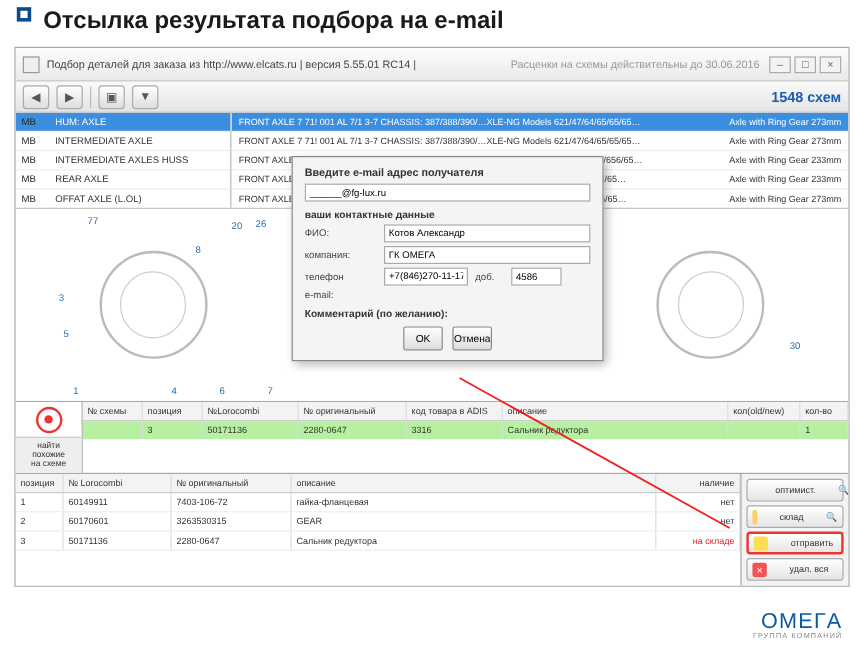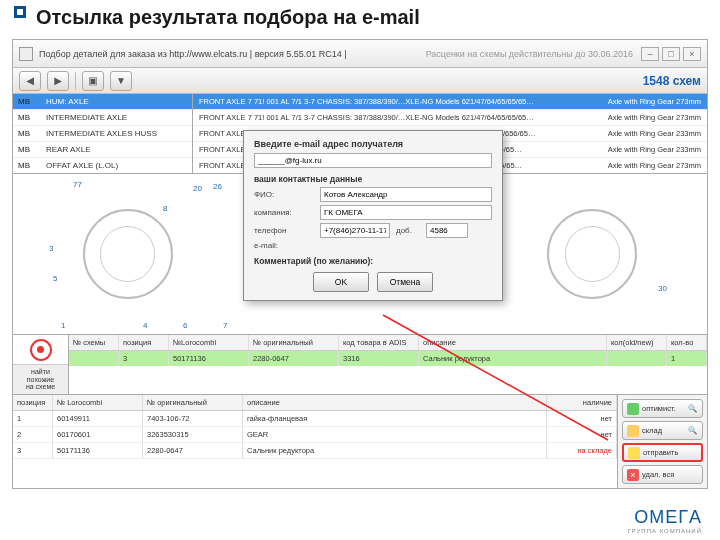--- a/index.html
+++ b/index.html
@@ -44,34 +44,34 @@
   .mg-row{display:flex;background:#b6f0a0}
   .c1{width:50px}.c2{width:50px}.c3{width:80px}.c4{width:90px}.c5{width:80px}.c6{flex:1}.c7{width:60px}.c8{width:40px}
   .bottom{display:flex;height:95px;border-top:1px solid #aaa}
   .bot-grid{flex:1;background:#fff}
   .bg-head{display:flex;background:#f3f3f3;border-bottom:1px solid #ccc}
   .bg-head div,.bg-row div{padding:3px 4px;font-size:7.5px;border-right:1px solid #ddd;overflow:hidden;white-space:nowrap}
   .bg-row{display:flex;border-bottom:1px solid #eee}
   .b1{width:40px}.b2{width:90px}.b3{width:100px}.b4{flex:1}.b5{width:70px;text-align:right}
   .red{color:#d22}
   .bot-btns{width:90px;border-left:1px solid #aaa;background:#f3f3f3;display:flex;flex-direction:column;padding:4px;gap:3px}
-  .act-btn{height:19px;border:1px solid #aaa;border-radius:3px;background:linear-gradient(#fff,#e5e5e5);display:flex;align-items:center;gap:3px;padding:0 4px;font-size:7.5px}
+  .act-btn{height:19px;border:1px solid #aaa;border-radius:3px;background:linear-gradient(#fff,#e5e5e5);display:flex;align-items:center;gap:19px;padding:0 4px;font-size:7.5px}
   .act-btn.hl{border:2px solid #e33}
   .act-btn .i{width:12px;height:12px;border-radius:2px}
   
   .modal{position:absolute;left:230px;top:90px;width:260px;background:#f4f4f4;border:1px solid #888;box-shadow:3px 3px 8px rgba(0,0,0,.3);padding:8px 10px}
   .modal h4{font-size:9px;font-weight:bold;margin-bottom:4px}
   .modal .fld{display:flex;align-items:center;margin:3px 0;gap:6px}
   .modal .fld label{width:60px;font-size:8px;color:#444}
   .modal .fld input{flex:1;height:15px;border:1px solid #aaa;font-size:8px;padding:0 3px;background:#fff}
   .modal .fld.two input{flex:none;width:70px}
   .modal .sec{font-size:8.5px;font-weight:bold;margin:6px 0 2px}
   .modal textarea{width:100%;height:28px;border:1px solid #aaa;font-size:8px;padding:2px;resize:none}
   .modal .btns{display:flex;justify-content:center;gap:8px;margin-top:6px}
-  .modal .btns button{width:56px;height:20px;border:1px solid #888;background:linear-gradient(#fff,#ddd);font-size:8.5px;border-radius:2px}
+  .modal .btns button{width:33px;height:20px;border:1px solid #888;background:linear-gradient(#fff,#ddd);font-size:8.5px;border-radius:2px}
   .logo{position:absolute;right:18px;bottom:6px;text-align:right}
   .logo .brand{font-size:18px;font-weight:400;color:#0a5aa6;letter-spacing:1px}
   .logo .sub{font-size:6px;color:#888;letter-spacing:1px}
   .red-line{position:absolute;pointer-events:none}
 </style>
 </head>
 <body>
 
 <div class="slide-title-wrap">
   <div class="bullet"></div>

